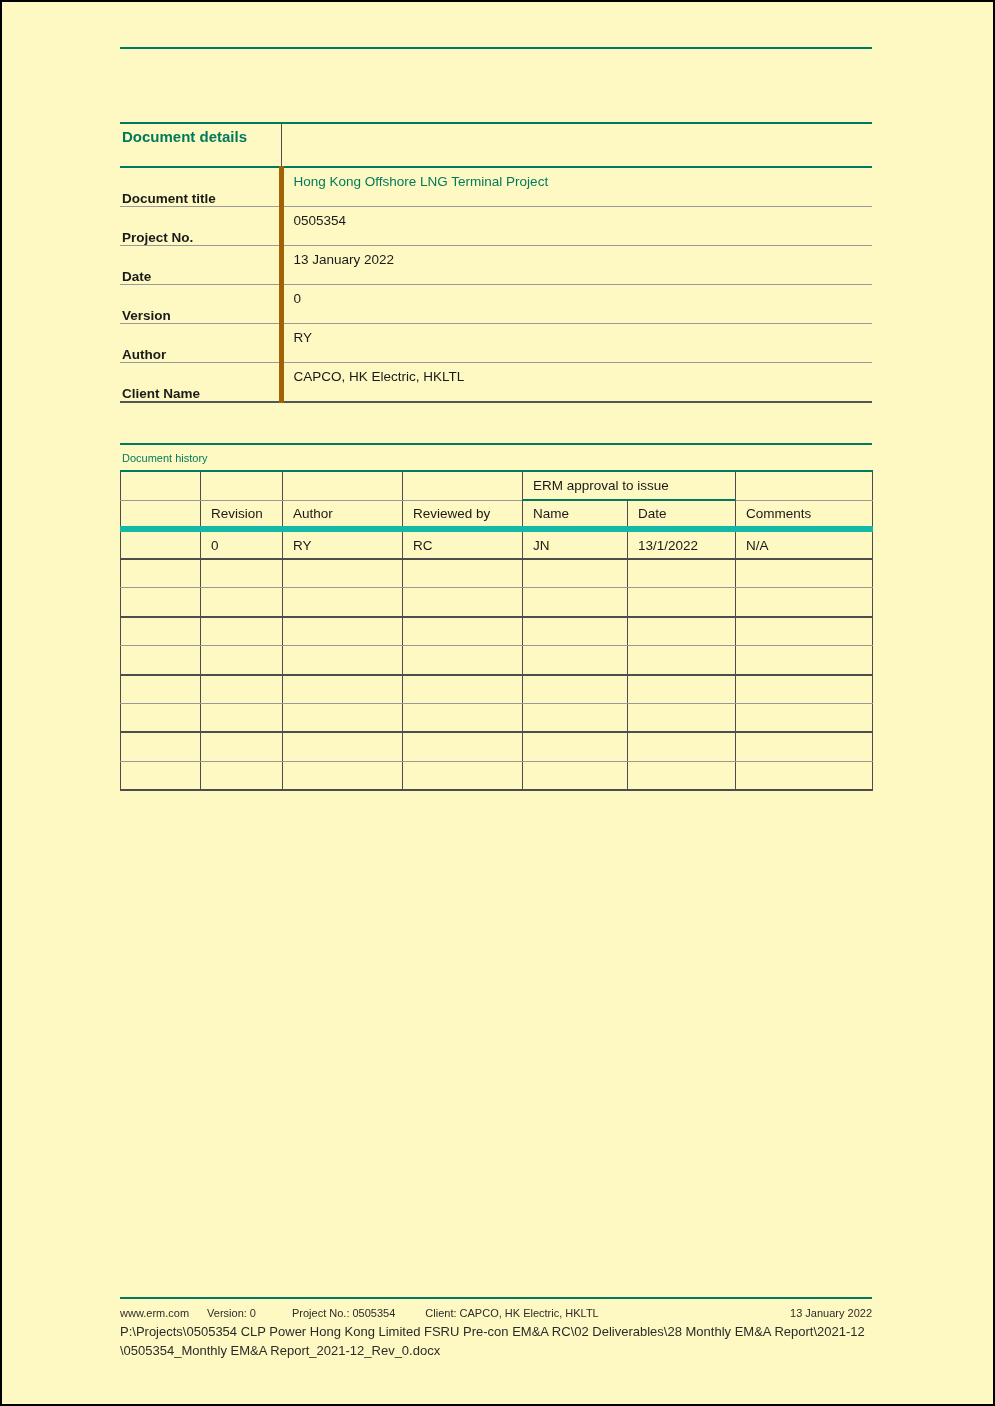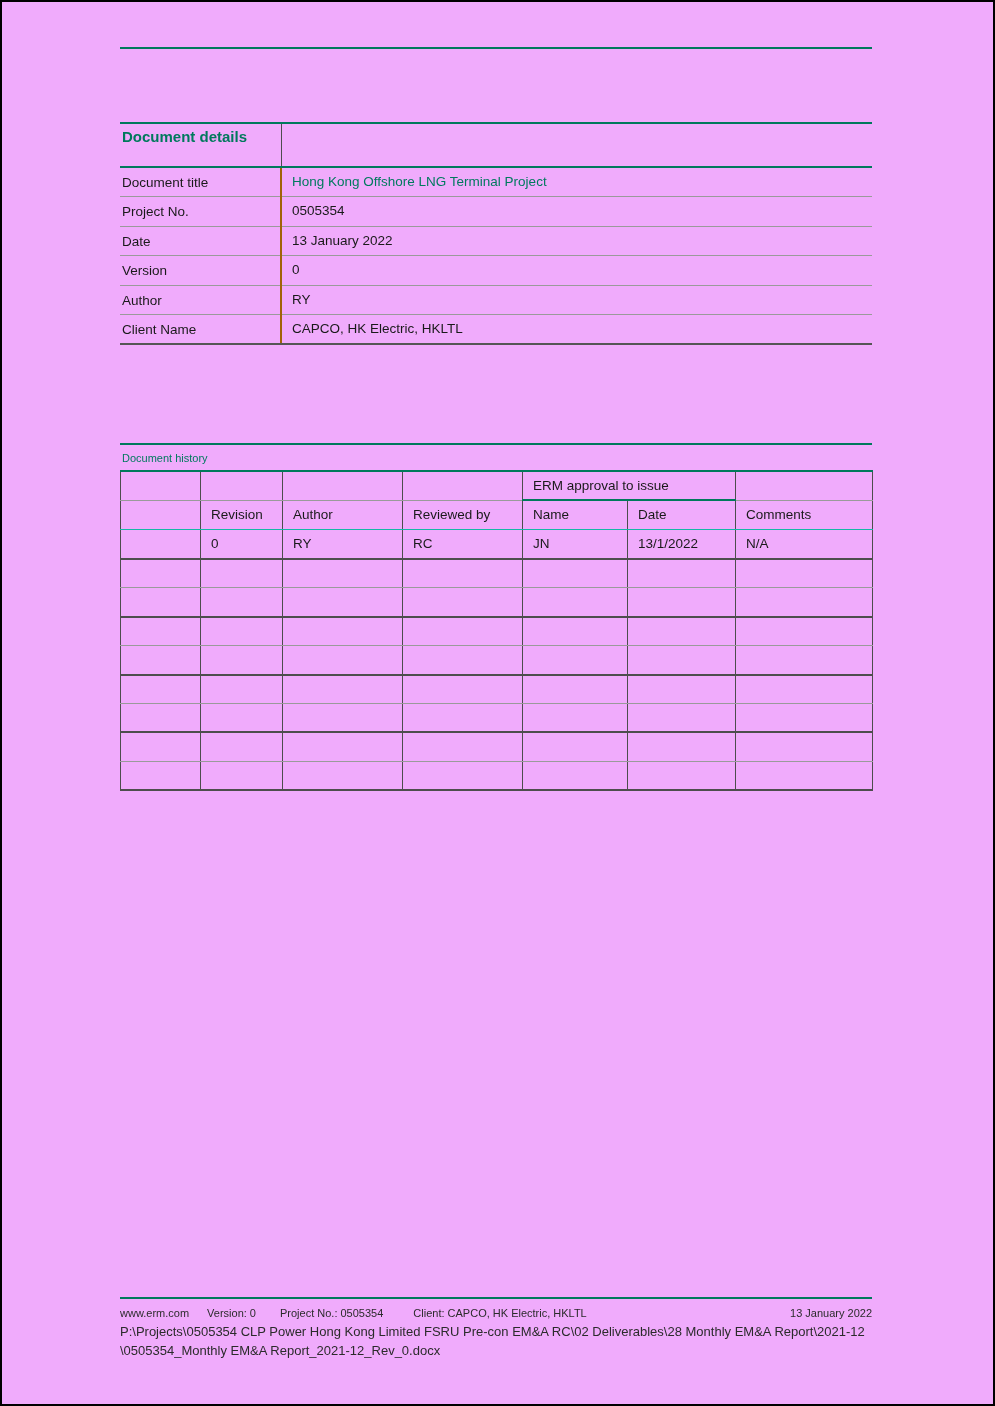--- a/index.html
+++ b/index.html
@@ -1,21 +1,21 @@
 <!DOCTYPE html>
 <html><head>
 <meta charset="utf-8">
 <style>
   * { margin:0; padding:0; box-sizing:border-box; }
   html,body { background:#ffffff; }
   body { font-family:"Liberation Sans", sans-serif; color:#1a1a1a; }
   .page {
     position:relative;
     width:995px; height:1406px;
-    background:#f0abfc;
+    background:#fef9c3;
     border:2px solid #000000;
     overflow:hidden;
   }
   .rule-green {
     position:absolute; left:118px; width:752px; height:2px;
     background:#00795C;
   }
   .top-rule { top:45px; }
 
   
@@ -27,21 +27,21 @@
   .details-heading-row td {
     border-top:2px solid #00795C;
     border-bottom:2px solid #00795C;
     height:44px; vertical-align:top; padding-top:4px;
   }
   .details-heading-row td:first-child {
     border-right:1px solid #4d4d4d;
     color:#00795C; font-weight:bold; font-size:15px; padding-left:2px;
   }
   .details-row td { height:29.5px; vertical-align:top; }
-  .details-row td.lbl { padding-left:2px; padding-top:7px; border-right:2px solid #a16207; }
+  .details-row td.lbl { padding-left:2px; padding-top:23px; border-right:5px solid #a16207;font-weight:bold; }
   .details-row td.val { padding-left:10px; padding-top:6px; }
   .details-row td.val.green-text { color:#007A5E; }
   .sep-thin  td { border-bottom:1px solid #9a9a9a; }
   .sep-green td { border-bottom:2px solid #00795C; }
   .sep-dark  td { border-bottom:2px solid #555555; }
 
   
   .history-wrap { position:absolute; left:118px; top:441px; width:752px; }
   .history-heading {
     color:#007A5E; font-size:11px; font-weight:400;
@@ -55,35 +55,35 @@
   .history-table col.c4 { width:105px; }
   .history-table col.c5 { width:108px; }
   .history-table col.c6 { width:137px; }
   .history-table td {
     border-left:1px solid #4d4d4d;
     padding-left:10px; vertical-align:middle;
   }
   .history-table tr td:last-child { border-right:1px solid #4d4d4d; }
   .history-table tr.hrow1 td { border-top:2px solid #00795C; border-bottom:1px solid #9a9a9a; height:29px; }
   .history-table tr.hrow1 td.erm-cell { border-bottom:2.5px solid #00795C; }
-  .history-table tr.hrow2 td { border-bottom:1px solid #14b8a6; height:29px;margin-top:32px; }
+  .history-table tr.hrow2 td { border-bottom:6px solid #14b8a6; height:29px;margin-top:32px; }
   .history-table tr.data-row td { border-bottom:2px solid #4d4d4d; height:30px; }
   .history-table tr.empty-row td { height:28.9px; }
   .history-table tr.empty-row.thin-sep td  { border-bottom:1px solid #9a9a9a; }
   .history-table tr.empty-row.thick-sep td { border-bottom:2px solid #4d4d4d; }
 
   
   .footer-wrap { position:absolute; left:118px; top:1295px; width:752px; }
   .footer-rule { width:752px; height:2px; background:#00795C; }
   .footer-row {
     display:flex; align-items:flex-end;
     margin-top:8px; font-size:11px; color:#2b2b2b; white-space:nowrap;
   }
   .footer-row .f-version  { margin-left:18px; }
-  .footer-row .f-project  { margin-left:24px; }
+  .footer-row .f-project  { margin-left:36px; }
   .footer-row .f-client   { margin-left:30px; }
   .footer-row .f-date     { margin-left:auto; }
   .footer-path {
     margin-top:4px; font-size:13px; line-height:1.45; color:#2b2b2b;
     word-break:break-all;
   }
 </style>
 </head>
 <body>
 

